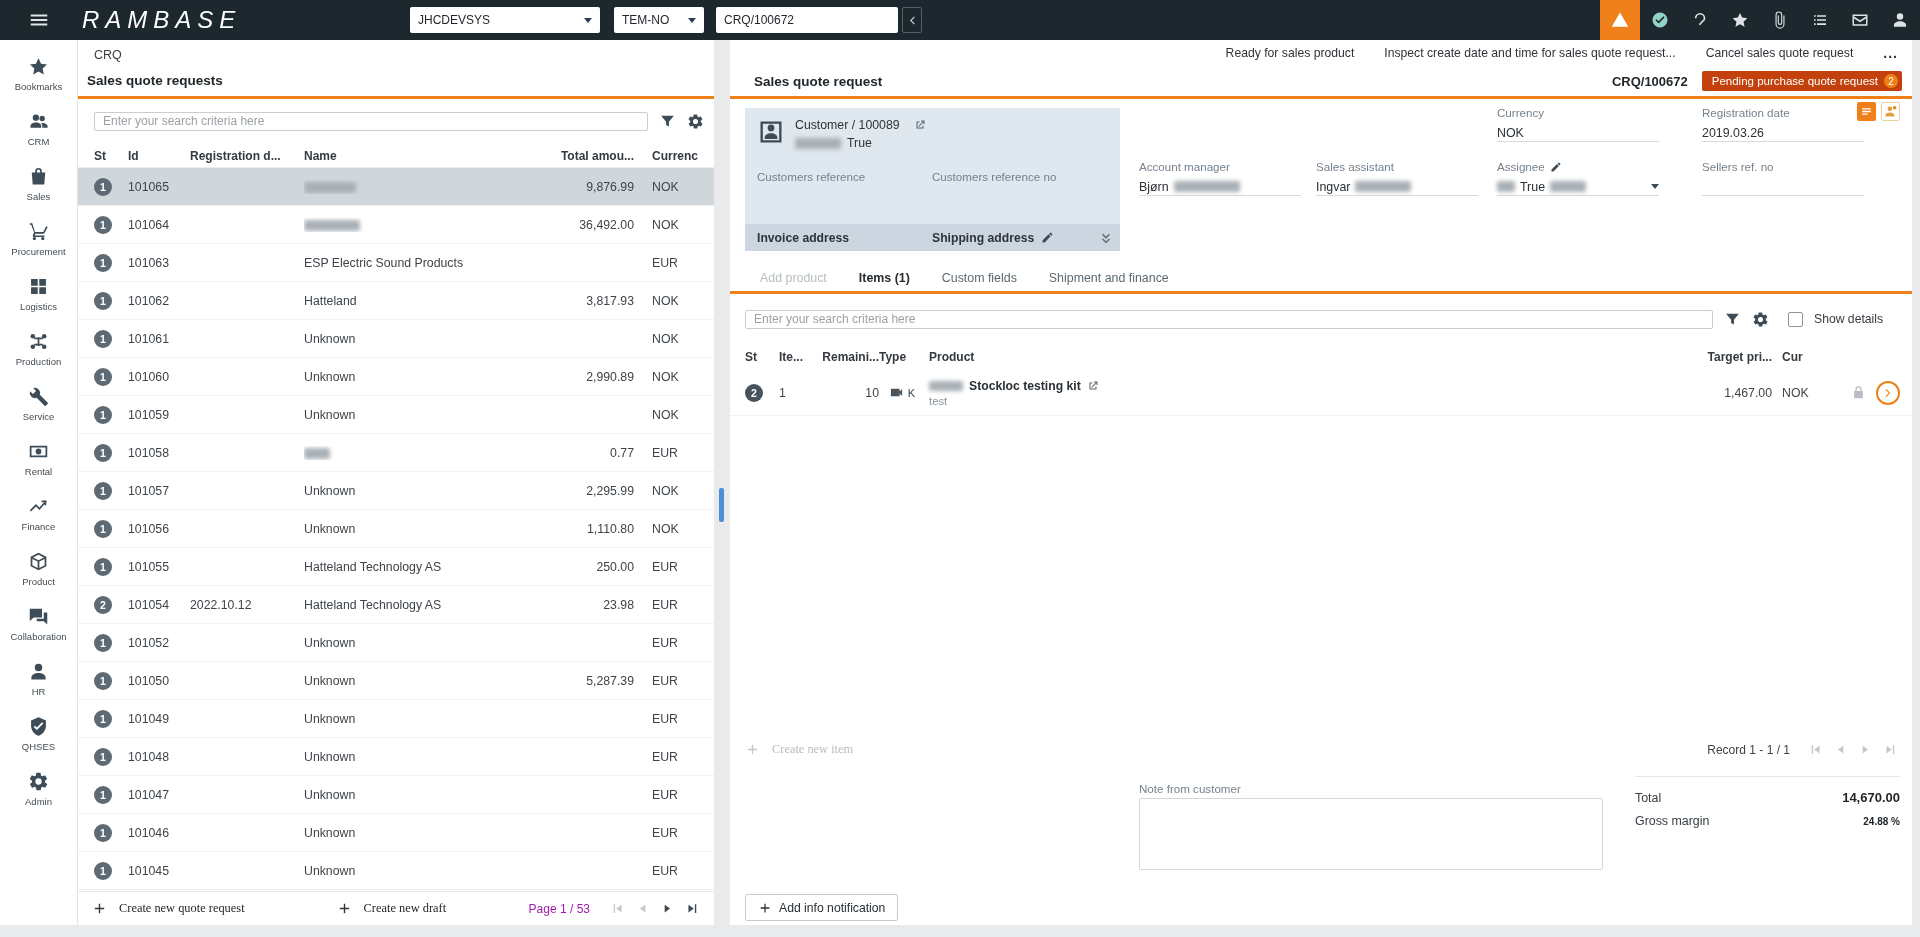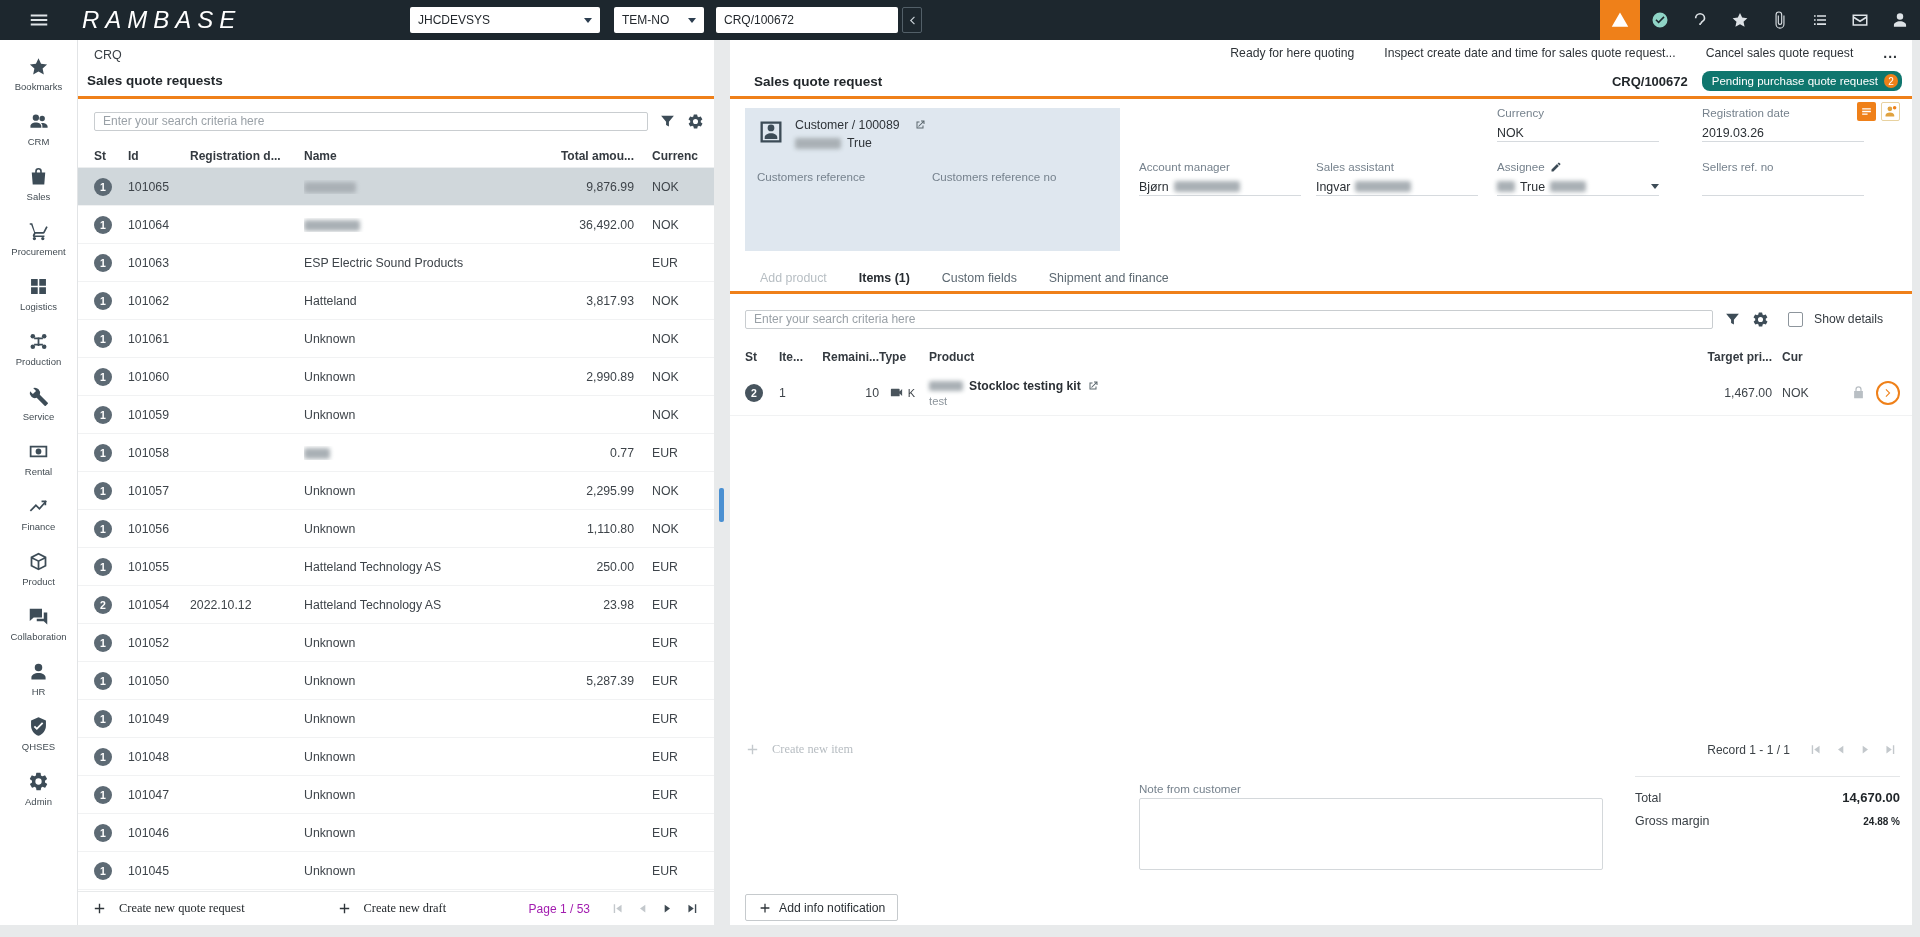--- a/index.html
+++ b/index.html
@@ -69,21 +69,21 @@
 .splitter-handle{position:absolute;left:5px;top:448px;width:5px;height:34px;background:#4a90d2;border-radius:2px}
 
 
 .right-panel{position:absolute;left:730px;top:40px;width:1182px;height:885px;background:#fff}
 .rp-actions{position:absolute;top:0;height:26px;right:14px;display:flex;align-items:center;gap:30px}
 .rp-action{font-size:12.2px;color:#2e3338;cursor:pointer;white-space:nowrap}
 .rp-more{font-weight:bold;font-size:14px;letter-spacing:1px;color:#2e3338;cursor:pointer}
 .rp-titlebar{position:absolute;top:26px;left:0;right:0;height:33px;border-bottom:3px solid #ef8019;display:flex;align-items:center;padding:0 10px 0 24px}
 .rp-title{font-weight:bold;font-size:13.5px;color:#22272b}
 .rp-doc{margin-left:auto;font-weight:bold;font-size:13px;color:#22272b}
-.badge{margin-left:14px;height:20px;border-radius:8px;background:#0f766e;color:#fff;display:flex;align-items:center;padding:0 4px 0 10px;font-size:11.5px;gap:6px;white-space:nowrap}
+.badge{margin-left:14px;height:20px;border-radius:2px;background:#c2410c;color:#fff;display:flex;align-items:center;padding:0 4px 0 10px;font-size:11.5px;gap:6px;white-space:nowrap}
 .badge .cnt{width:14px;height:14px;border-radius:50%;background:#ef8019;color:#fff;font-size:10px;display:flex;align-items:center;justify-content:center}
 
 .customer-card{position:absolute;left:15px;top:68px;width:375px;height:143px;background:#dfe7ef}
 .cc-top{position:absolute;top:10px;left:12px;display:flex;gap:10px}
 .cc-avatar{width:28px;height:28px;color:#3d4c57}
 .cc-link-row{display:flex;align-items:center;gap:14px;font-size:12.3px;color:#2e3338}
 .cc-ext{width:12px;height:12px;color:#5a666d;cursor:pointer}
 .cc-value{margin-top:4px;font-size:12.3px;color:#2e3338;display:flex;align-items:center;gap:6px}
 .cc-labels{position:absolute;top:62px;left:12px;right:12px;display:grid;grid-template-columns:175px 1fr;font-size:11.6px;color:#76828d}
 .cc-addr{position:absolute;left:0;right:0;bottom:0;height:27px;background:#cbd6e1;display:grid;grid-template-columns:175px 1fr 24px;align-items:center;padding:0 6px 0 12px;font-weight:bold;font-size:12.2px;color:#2e3338}
@@ -618,21 +618,21 @@
       </span>
   </div>
 </section>
 
 <div class="splitter">
   <div class="splitter-handle"></div>
 </div>
 
 <section class="right-panel">
   <div class="rp-actions">
-      <span class="rp-action">Ready for here quoting</span>
+      <span class="rp-action">Ready for sales product</span>
       <span class="rp-action">Inspect create date and time for sales quote request...</span>
       <span class="rp-action">Cancel sales quote request</span>
       <span class="rp-more">...</span>
     </div>
   <div class="rp-titlebar">
     <span class="rp-title">Sales quote request</span>
     <span class="rp-doc">CRQ/100672</span>
     <span class="badge">
       <span>Pending purchase quote request</span>
       <span class="cnt">2</span>
@@ -658,20 +658,36 @@
         </div>
         <div class="cc-value">
           <span class="blur" style="width:46px"></span>
           <span>True</span>
         </div>
       </div>
     </div>
     <div class="cc-labels">
       <span>Customers reference</span>
       <span>Customers reference no</span>
+    </div>
+    <div class="cc-addr">
+      <span>Invoice address</span>
+      <span class="with-pencil">
+        <span>Shipping address</span>
+        <span class="icn pencil">
+            <svg viewBox="0 0 24 24">
+              <path d="M3 17.2V21h3.8L17.8 9.9 14 6.1 3 17.2zM20.7 7a1 1 0 0 0 0-1.4l-2.3-2.3a1 1 0 0 0-1.4 0L15.1 5l3.8 3.8L20.7 7z"></path>
+            </svg>
+          </span>
+      </span>
+      <span class="icn cc-exp">
+          <svg viewBox="0 0 24 24">
+            <path d="m12 10.2 4.4-4.4 1.4 1.4L12 13 6.2 7.2l1.4-1.4 4.4 4.4zM12 17.2l4.4-4.4 1.4 1.4L12 20l-5.8-5.8 1.4-1.4 4.4 4.4z"></path>
+          </svg>
+        </span>
     </div>
   </div>
 
   <div class="fld f-cur">
     <div class="lbl">Currency</div>
     <div class="val">
         <span>NOK</span>
       </div>
   </div>
   <div class="fld f-reg">

